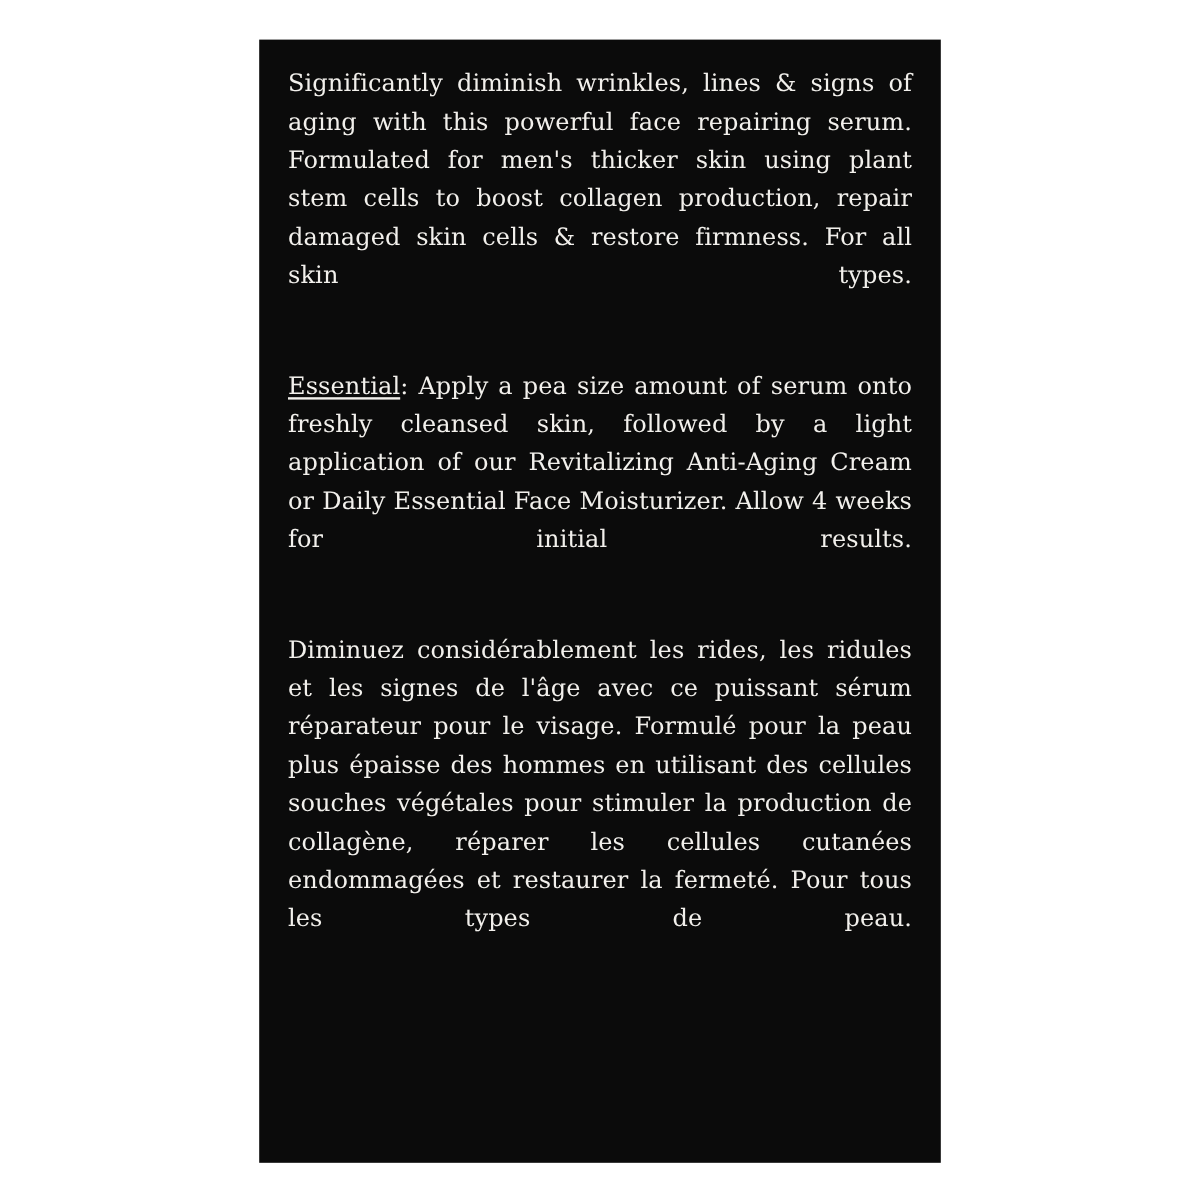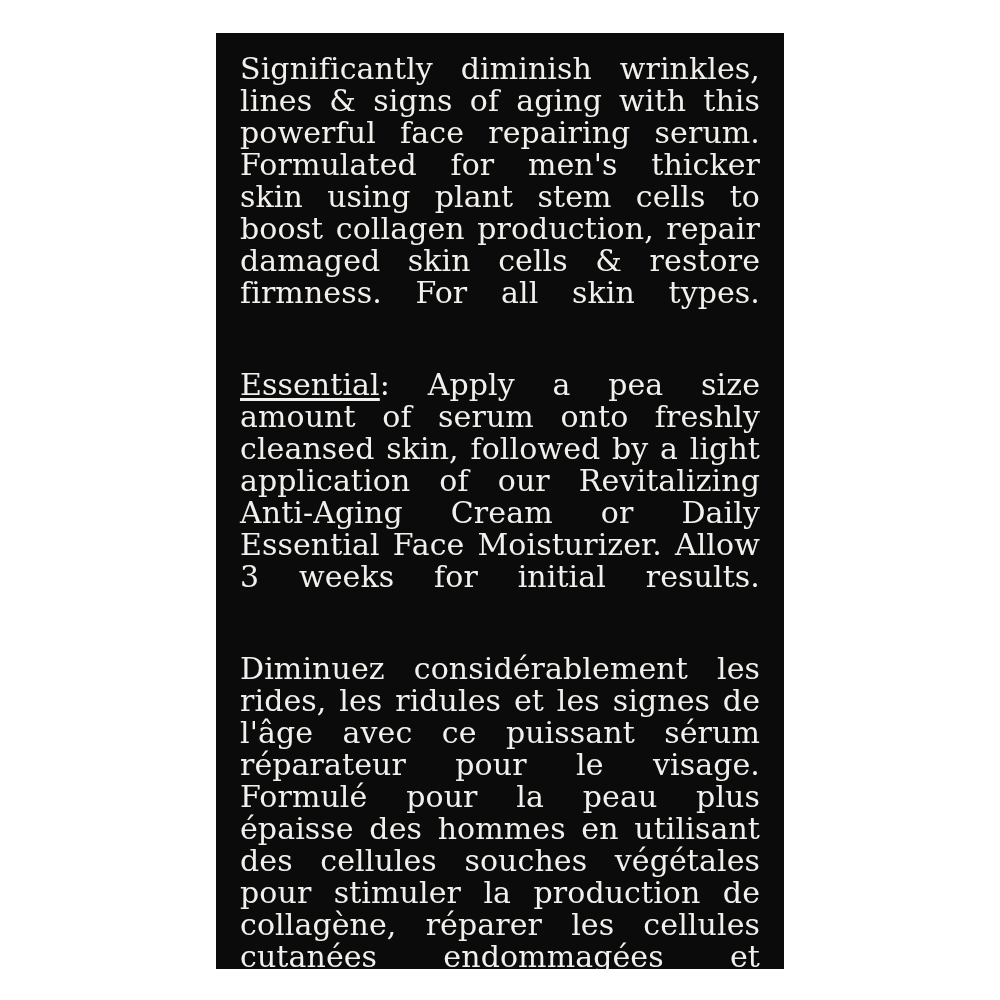--- a/index.html
+++ b/index.html
@@ -27,21 +27,21 @@
     width: 568px;
     height: 936px;
     background: #0b0b0b;
     box-sizing: border-box;
     padding: 20px 24px 14px 24px;
     overflow: hidden;
   }
   .block {
     color: #f2f0ec;
     font-family: "DejaVu Serif", serif;
-    font-size: 30px;
+    font-size: 20px;
     line-height: 32px;
     text-align: justify;
     text-justify: inter-word;
     letter-spacing: 0.1px;
     margin: 0;
   }
   .block + .block {
     margin-top: 24px;
   }
   .block.gap-large {
@@ -59,18 +59,18 @@
   }
 </style>
 </head>
 <body>
 
 <div class="canvas">
   <div class="label-panel">
 
     <p class="block"><span>Significantly diminish wrinkles, lines &amp; signs of aging with this powerful face repairing serum. Formulated for men's thicker skin using plant stem cells to boost collagen production, repair damaged skin cells &amp; restore firmness. For all skin types.</span></p>
 
-    <p class="block gap-large"><span class="lead">Essential</span><span>: Apply a pea size amount of serum onto freshly cleansed skin, followed by a light application of our Revitalizing Anti-Aging Cream or Daily Essential Face Moisturizer. Allow 3 weeks for initial results.</span></p>
+    <p class="block gap-large"><span class="lead">Essential</span><span>: Apply a pea size amount of serum onto freshly cleansed skin, followed by a light application of our Revitalizing Anti-Aging Cream or Daily Essential Face Moisturizer. Allow 4 weeks for initial results.</span></p>
 
     <p class="block gap-large"><span>Diminuez considérablement les rides, les ridules et les signes de l'âge avec ce puissant sérum réparateur pour le visage. Formulé pour la peau plus épaisse des hommes en utilisant des cellules souches végétales pour stimuler la production de collagène, réparer les cellules cutanées endommagées et restaurer la fermeté. Pour tous les types de peau.</span></p>
 
   </div>
 </div>
 
 </body></html>

